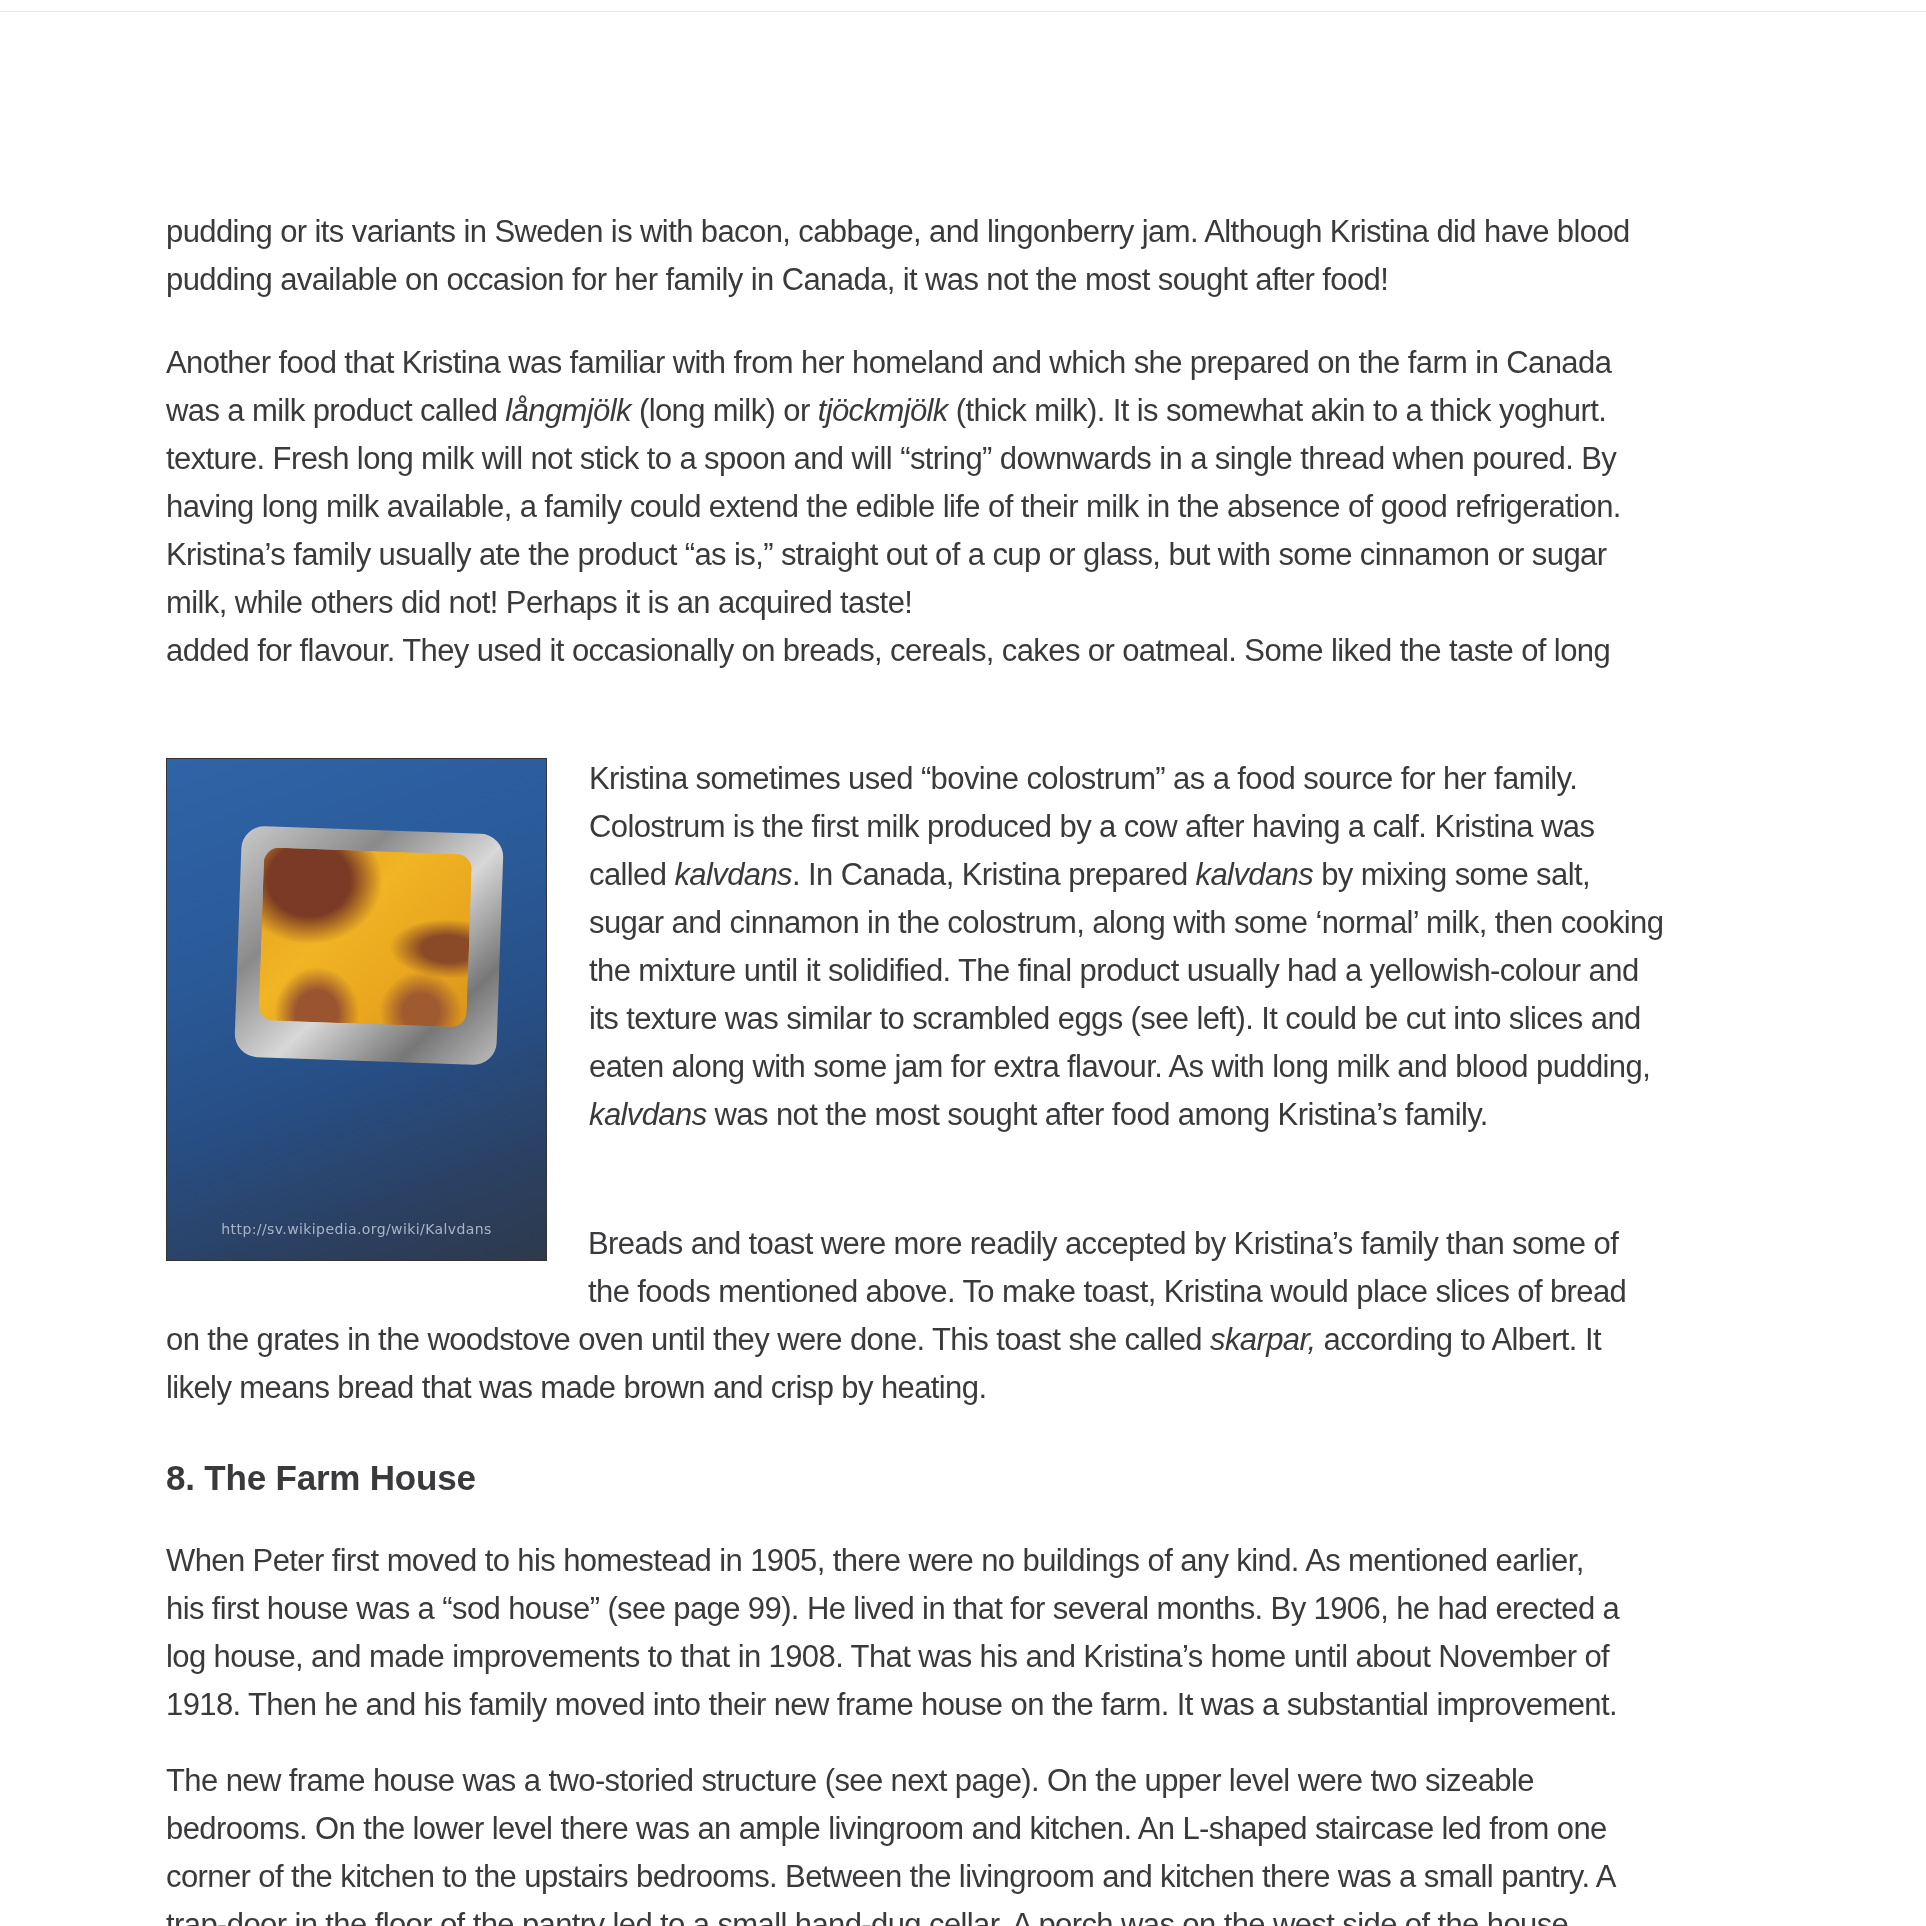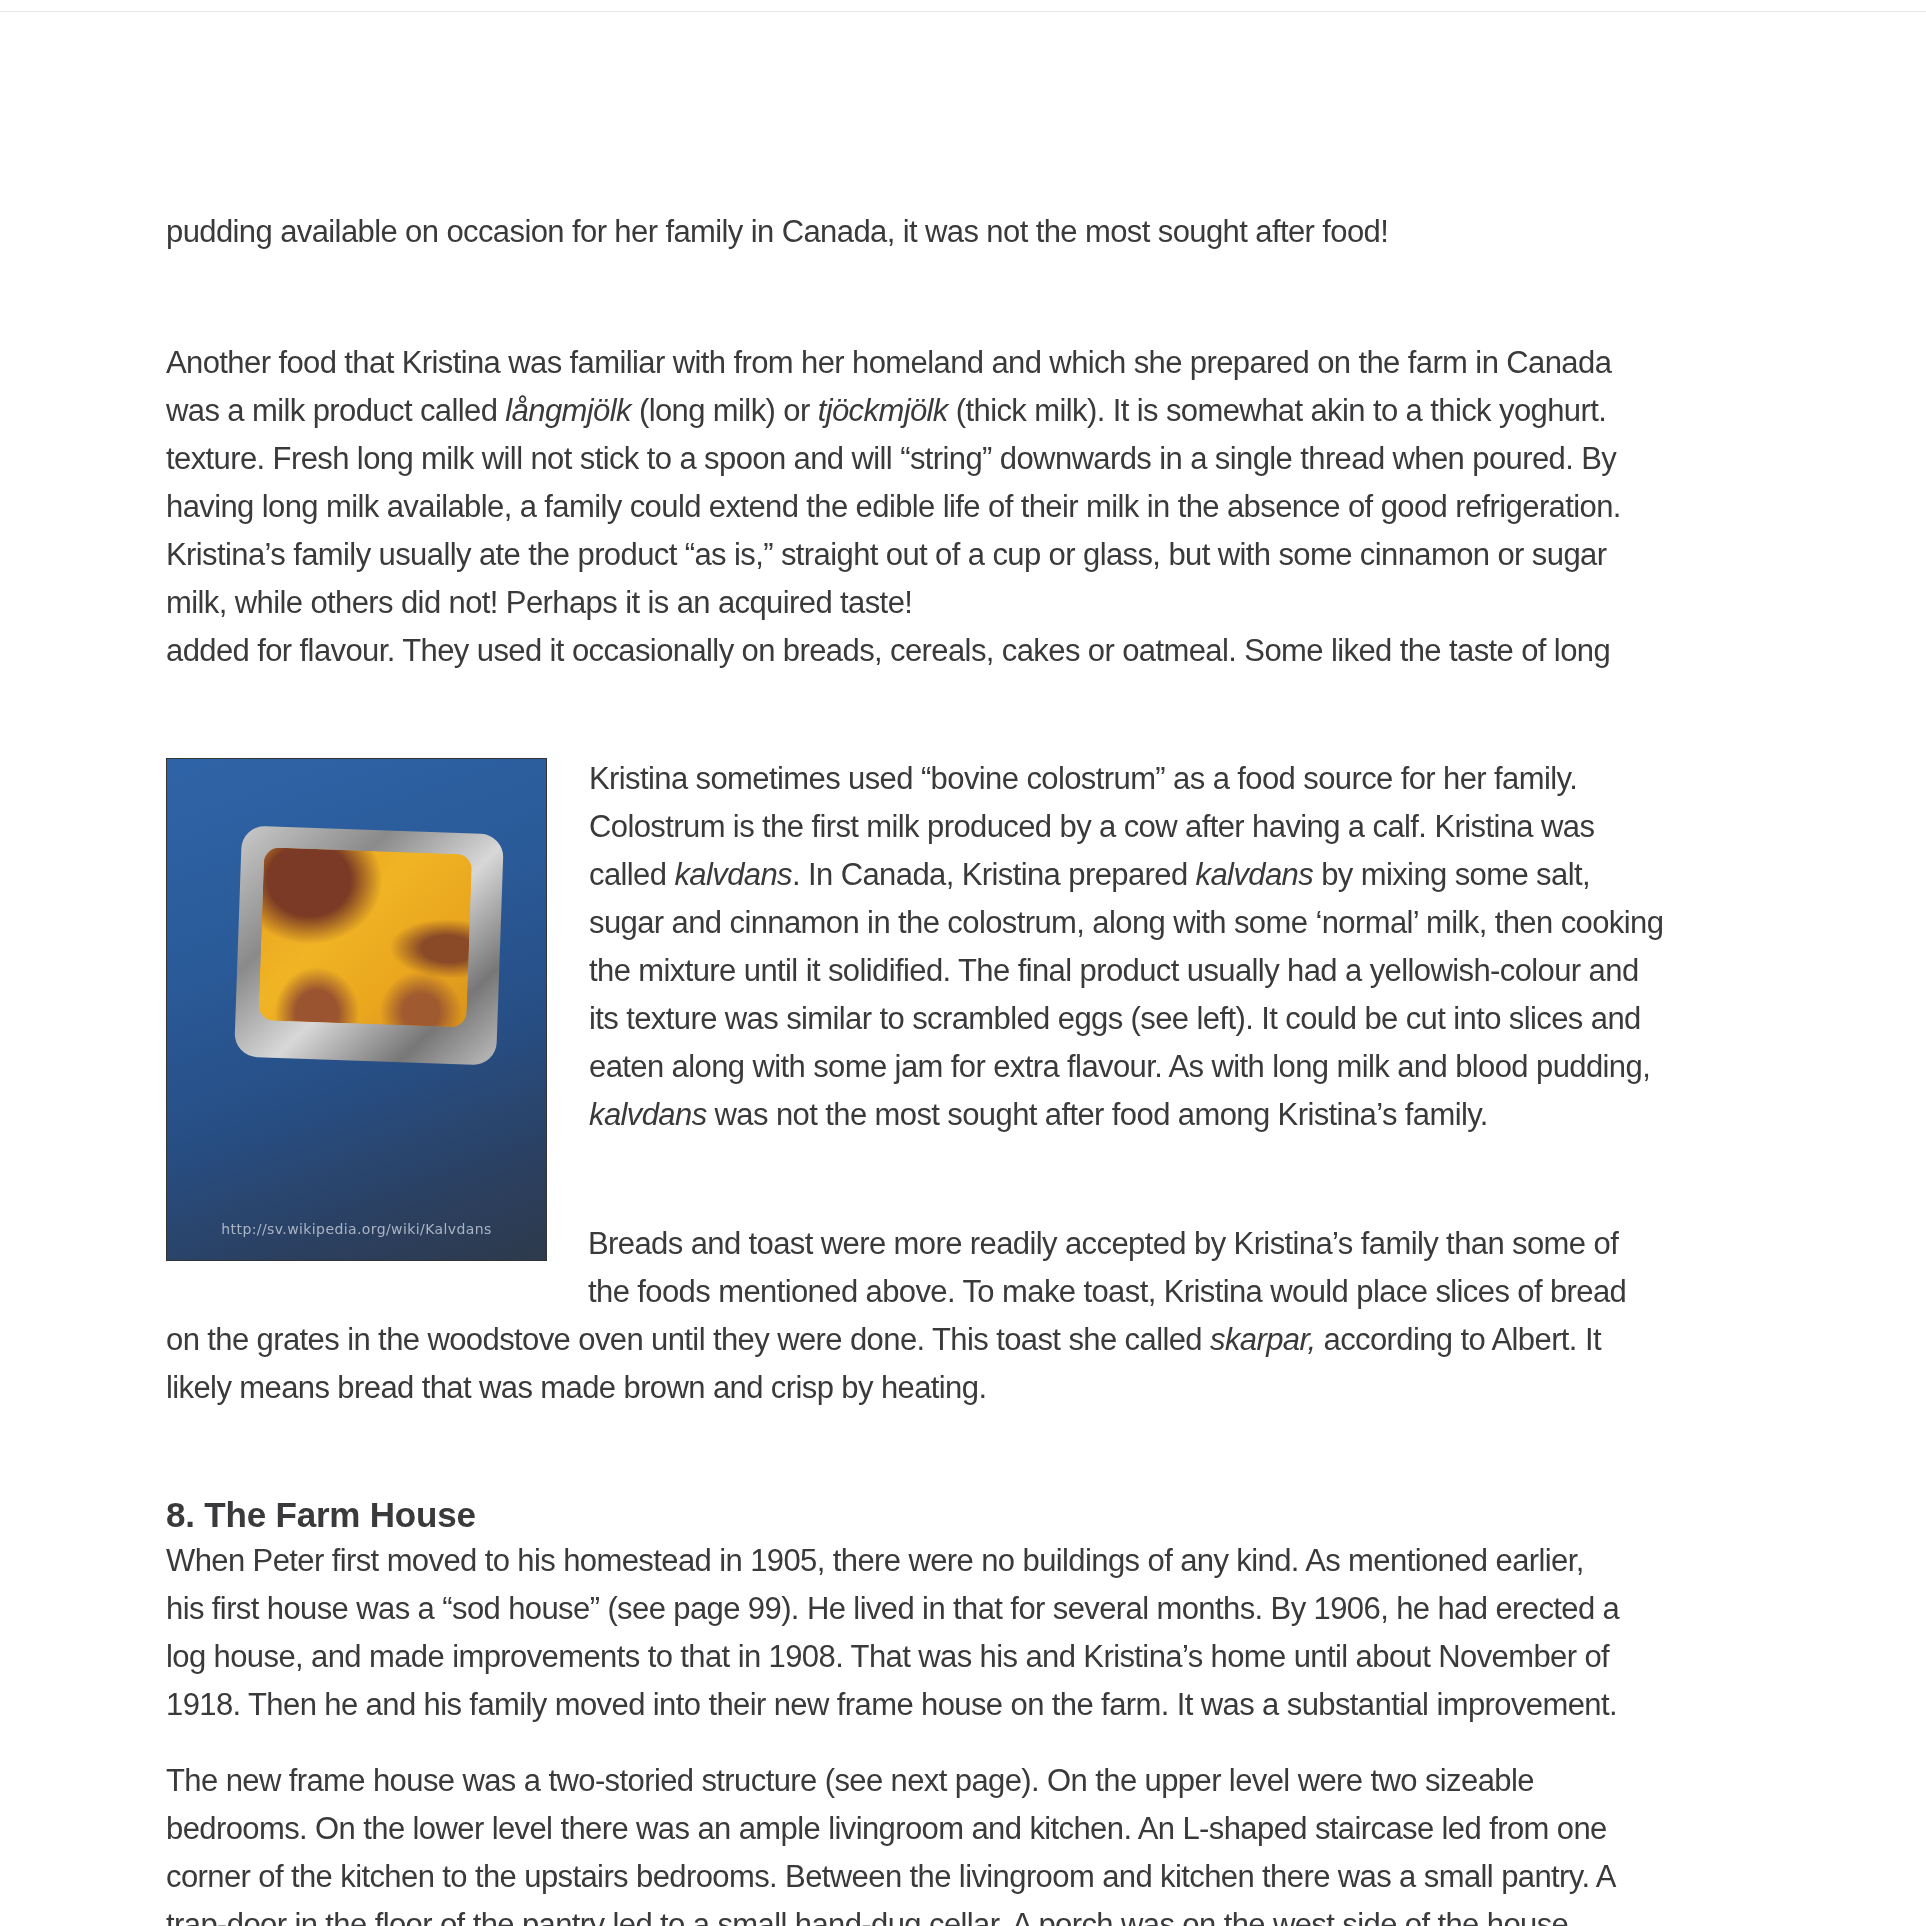--- a/index.html
+++ b/index.html
@@ -18,21 +18,21 @@
   }
   .para { position: absolute; left: 166px; width: 1610px; margin: 0; }
   .para .ln { display: block; white-space: nowrap; }
   .para .ln i { font-style: italic; }
   #p1 { top: 208px; }
   #p2 { top: 339px; }
   #p3 { top: 755px; left: 589px; width: 1186px; }
   #p4 { top: 1220px; }
   #p4 .indent { padding-left: 422px; }
   #heading {
-    position: absolute; left: 166px; top: 1495px; margin: 0;
+    position: absolute; left: 166px; top: 1458px; margin: 0;
     font-family: "Liberation Sans", sans-serif; font-weight: bold;
     font-size: 35px; color: #3a3a3c; letter-spacing: -0.2px;
   }
   #p5 { top: 1537px; }
   #p6 { top: 1757px; }
   .figure {
     position: absolute; left: 166px; top: 758px; width: 379px; height: 501px;
     background: linear-gradient(160deg, #2f64a8 0%, #2a5a98 35%, #274f86 60%, #2b3f5f 85%, #2e3a4c 100%);
     border: 0.8px solid #333;
     overflow: hidden;
@@ -58,20 +58,21 @@
     font-family: "DejaVu Sans", sans-serif; font-size: 14px; color: #aab4c4;
     letter-spacing: 0.4px;
   }
 </style>
 </head>
 <body>
 
 <div class="page"></div>
 
 <div class="para text" id="p1">
+    <span class="ln"><span>pudding or its variants in Sweden is with bacon, cabbage, and lingonberry jam. Although Kristina did have blood</span></span>
     <span class="ln"><span>pudding available on occasion for her family in Canada, it was not the most sought after food!</span></span>
   </div>
 <div class="para text" id="p2">
     <span class="ln"><span>Another food that Kristina was familiar with from her homeland and which she prepared on the farm in Canada</span></span>
     <span class="ln"><span>was a milk product called </span><i>långmjölk</i><span> (long milk) or </span><i>tjöckmjölk</i><span> (thick milk). It is somewhat akin to a thick yoghurt.</span></span>
     <span class="ln"><span>texture. Fresh long milk will not stick to a spoon and will “string” downwards in a single thread when poured. By</span></span>
     <span class="ln"><span>having long milk available, a family could extend the edible life of their milk in the absence of good refrigeration.</span></span>
     <span class="ln"><span>Kristina’s family usually ate the product “as is,” straight out of a cup or glass, but with some cinnamon or sugar</span></span>
     <span class="ln"><span>milk, while others did not! Perhaps it is an acquired taste!</span></span>
     <span class="ln"><span>added for flavour. They used it occasionally on breads, cereals, cakes or oatmeal. Some liked the taste of long</span></span>

